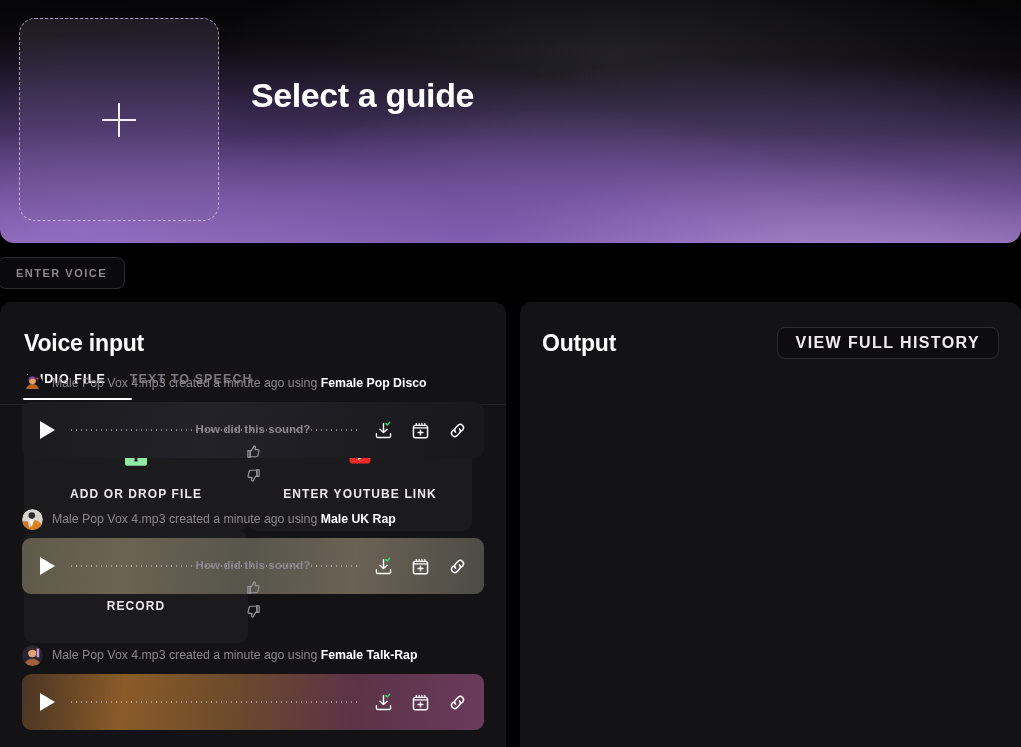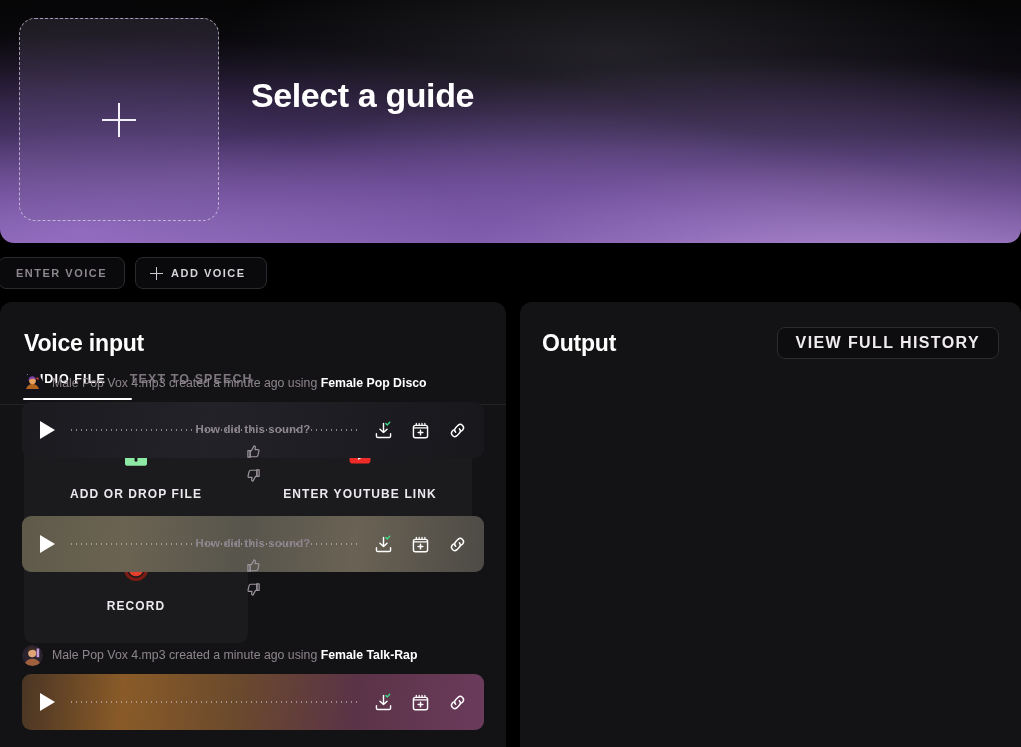--- a/index.html
+++ b/index.html
@@ -153,24 +153,20 @@
       <span class="plus-big"></span>
     </div>
     <div class="hero-title">Select a guide</div>
   </div>
 </div>
 
 <div class="voice-btn-row">
   <div class="pillbtn" id="switch-voice-button">
     <span>ENTER VOICE</span>
   </div>
-  <div class="pillbtn" id="add-voice-button">
-    <span class="plus-sm"></span>
-    <span>ADD VOICE</span>
-  </div>
 </div>
 
 <div class="panel" id="voice-input-panel">
   <div class="panel-title">Voice input</div>
 
   <div class="tabs-rule"></div>
   <div class="tabs">
     <div class="tab active">
       <span>AUDIO FILE</span>
     </div>
@@ -274,20 +270,32 @@
     <span class="rico">
       <svg viewBox="0 0 16 16" width="15" height="15" fill="none" stroke="#9a929a" stroke-width="1.3" stroke-linejoin="round">
         <path d="M11.6 2v6.9h-1.4L7.4 14c-.9 0-1.5-.7-1.4-1.6l.4-2.3h-3A1.2 1.2 0 0 1 2.2 8.6l1.1-4.8A1.8 1.8 0 0 1 5 2.4h6.6z"></path>
         <path d="M14 8.9h-2.4V2H14z"></path>
       </svg>
     </span>
   </div>
 </div>
 
 <div class="out-item" style="top:508px">
+  <div class="out-meta">
+    <span class="avatar">
+      <svg viewBox="0 0 21 21" width="21" height="21">
+        <circle cx="10.5" cy="10.5" r="10.5" fill="#d8d4d0"></circle>
+        <path d="M0 13c2-1 4.5-1 6-.3l1.6 8.3H0z" fill="#c8752a"></path>
+        <path d="M13 11c3.3.6 6 3 8 6.5V21H6z" fill="#d8821f"></path>
+        <circle cx="9.8" cy="6.6" r="3.3" fill="#2e2a2c"></circle>
+        <path d="M8.4 9.6l3.4 1.1-2 7.4-2.6-6.6z" fill="#f2efe9"></path>
+      </svg>
+    </span>
+    <span class="out-cap"><span>Male Pop Vox 4.mp3 created a minute ago using </span><b>Male UK Rap</b></span>
+  </div>
   <div class="player p2">
     <span class="play-tri"></span>
     <span class="track"></span>
     <span class="pacts">
       <span class="pico">
         <svg viewBox="0 0 22 22" width="21" height="21" fill="none" stroke="#ffffff" stroke-width="1.5" stroke-linecap="round" stroke-linejoin="round">
           <path d="M11 3.5v9.5M7.3 9.6L11 13.2l3.7-3.6"></path>
           <path d="M3.6 14.3v2.6a1.5 1.5 0 0 0 1.5 1.5h11.8a1.5 1.5 0 0 0 1.5-1.5v-2.6"></path>
           <path d="M13.4 3.6l1.5 1.6 2.6-2.9" stroke="#3ddc84" stroke-width="1.4"></path>
         </svg>

